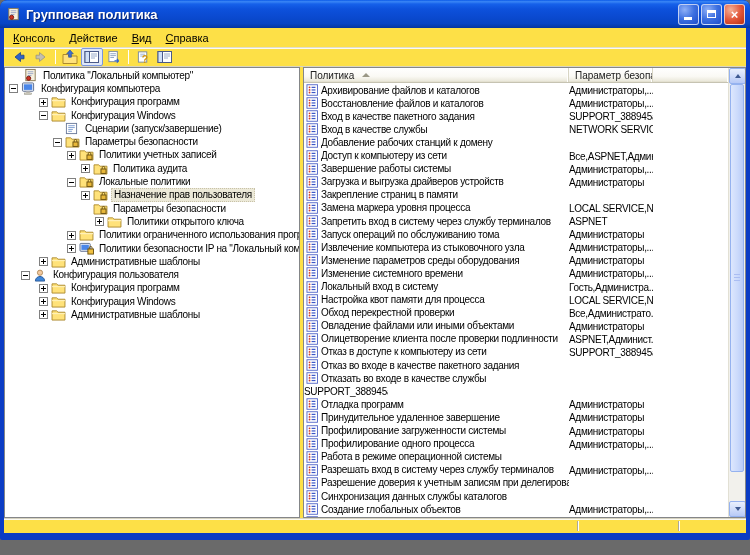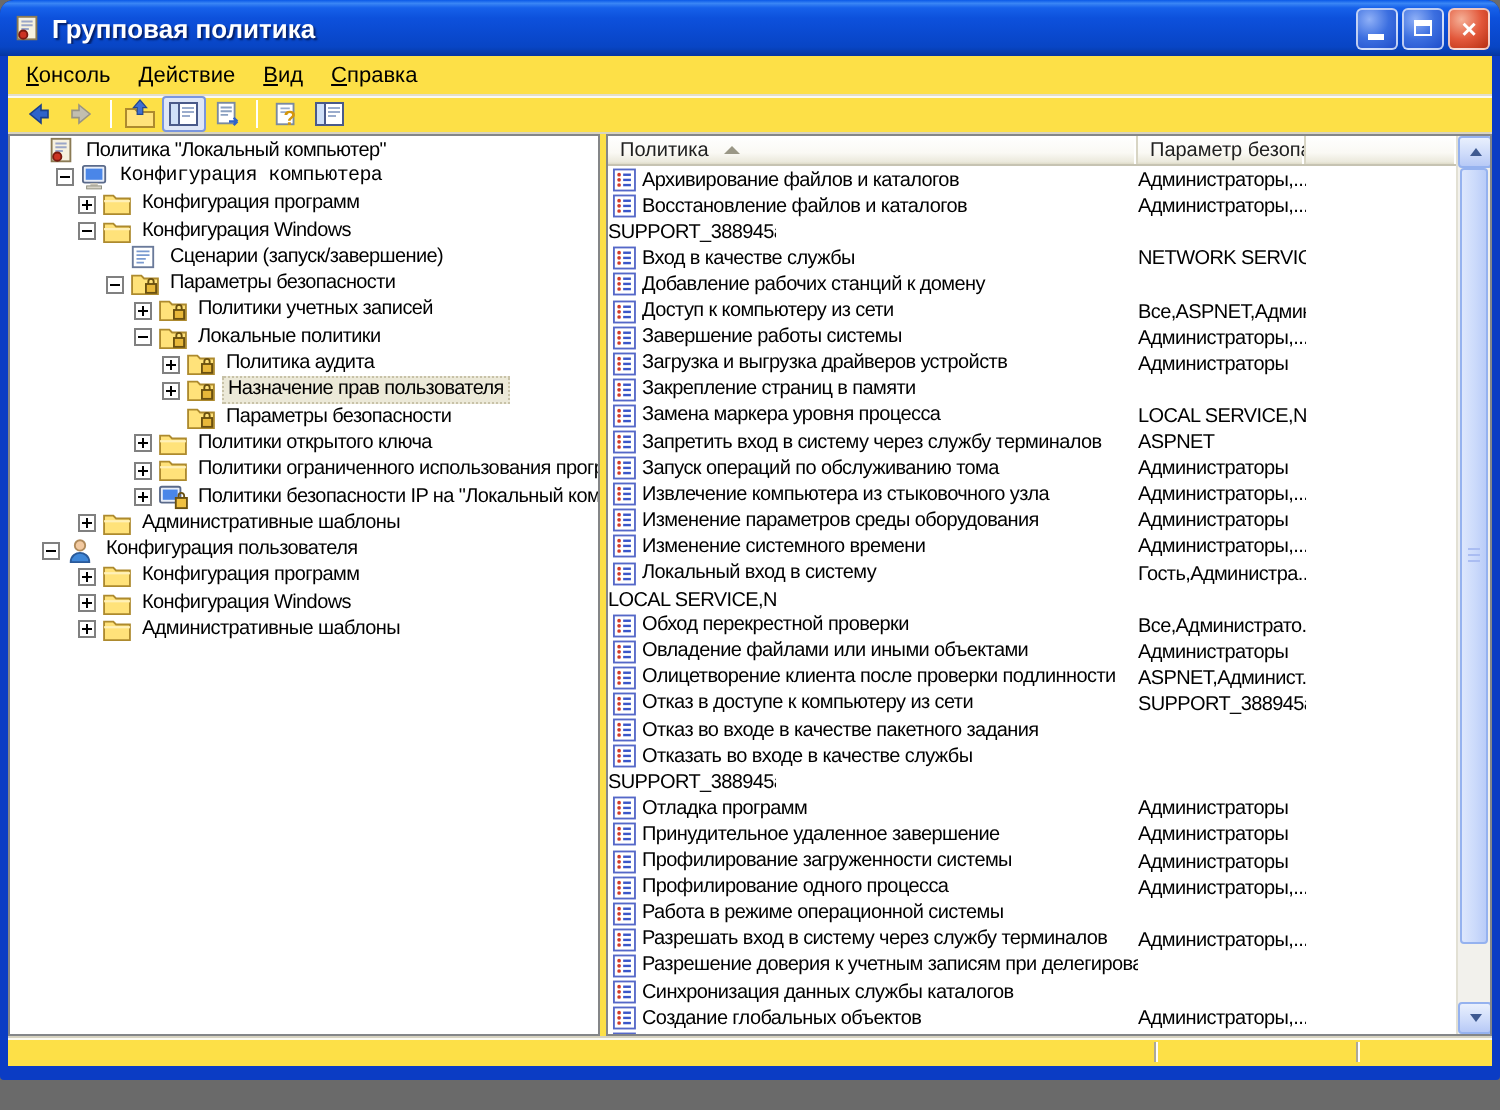--- a/index.html
+++ b/index.html
@@ -177,21 +177,21 @@
             <span class="exp-spacer"></span>
             <span class="ticon">
               <svg class="icon-svg" width="15" height="15" viewBox="0 0 16 16">
                 <rect x="3" y="1.5" width="10" height="12" fill="#f6f1df" stroke="#8a7a54"></rect>
                 <path d="M5 4h6M5 6h6M5 8h4" stroke="#9aa6c8" fill="none"></path>
                 <circle cx="6" cy="11" r="2.2" fill="#cc3322" stroke="#7a1a10"></circle>
               </svg>
             </span>
             <span class="tlabel">Политика "Локальный компьютер"</span>
           </div>
-          <div class="trow" style="padding-left: 23px; font-family: Liberation Mono, monospace;">
+          <div class="trow" style="padding-left: 4px;">
             <span class="expander"></span>
             <span class="ticon">
               <svg class="icon-svg" width="15" height="13" viewBox="0 0 16 14">
                 <rect x="1.5" y="1" width="12" height="9" rx="1" fill="#e8eef8" stroke="#5a6a8a"></rect>
                 <rect x="3" y="2.5" width="9" height="6" fill="#4a86e8"></rect>
                 <rect x="5.5" y="10.2" width="4" height="1.5" fill="#c8c4b8"></rect>
                 <rect x="3.5" y="11.8" width="8" height="1.6" fill="#d8d4c8" stroke="#8a8a7a" stroke-width="0.5"></rect>
               </svg>
             </span>
             <span class="tlabel">Конфигурация компьютера</span>
@@ -241,65 +241,65 @@
             <span class="expander plus"></span>
             <span class="ticon">
               <svg class="icon-svg" width="15" height="12" viewBox="0 0 16 13">
                 <path d="M1 3.5 L1 2 L6 2 L7.5 3.5 L15 3.5 L15 12 L1 12 Z" fill="#ffe27a" stroke="#ad8a2e"></path>
                 <rect x="8.5" y="6.5" width="5.5" height="4.8" fill="#e8b83a" stroke="#6a5010"></rect>
                 <path d="M9.8 6.5 V5.2 a1.45 1.45 0 0 1 2.9 0 V6.5" fill="none" stroke="#6a5010"></path>
               </svg>
             </span>
             <span class="tlabel">Политики учетных записей</span>
           </div>
+          <div class="trow" style="padding-left: 76px;">
+            <span class="expander plus"></span>
+            <span class="ticon">
+              <svg class="icon-svg" width="15" height="12" viewBox="0 0 16 13">
+                <path d="M1 3.5 L1 2 L6 2 L7.5 3.5 L15 3.5 L15 12 L1 12 Z" fill="#ffe27a" stroke="#ad8a2e"></path>
+                <rect x="8.5" y="6.5" width="5.5" height="4.8" fill="#e8b83a" stroke="#6a5010"></rect>
+                <path d="M9.8 6.5 V5.2 a1.45 1.45 0 0 1 2.9 0 V6.5" fill="none" stroke="#6a5010"></path>
+              </svg>
+            </span>
+            <span class="tlabel">Политика аудита</span>
+          </div>
           <div class="trow" style="padding-left: 62px;">
             <span class="expander"></span>
             <span class="ticon">
               <svg class="icon-svg" width="15" height="12" viewBox="0 0 16 13">
                 <path d="M1 3.5 L1 2 L6 2 L7.5 3.5 L15 3.5 L15 12 L1 12 Z" fill="#ffe27a" stroke="#ad8a2e"></path>
                 <rect x="8.5" y="6.5" width="5.5" height="4.8" fill="#e8b83a" stroke="#6a5010"></rect>
                 <path d="M9.8 6.5 V5.2 a1.45 1.45 0 0 1 2.9 0 V6.5" fill="none" stroke="#6a5010"></path>
               </svg>
             </span>
             <span class="tlabel">Локальные политики</span>
           </div>
-          <div class="trow" style="padding-left: 76px;">
+          <div class="trow selected" style="padding-left: 76px;">
             <span class="expander plus"></span>
             <span class="ticon">
               <svg class="icon-svg" width="15" height="12" viewBox="0 0 16 13">
                 <path d="M1 3.5 L1 2 L6 2 L7.5 3.5 L15 3.5 L15 12 L1 12 Z" fill="#ffe27a" stroke="#ad8a2e"></path>
                 <rect x="8.5" y="6.5" width="5.5" height="4.8" fill="#e8b83a" stroke="#6a5010"></rect>
                 <path d="M9.8 6.5 V5.2 a1.45 1.45 0 0 1 2.9 0 V6.5" fill="none" stroke="#6a5010"></path>
               </svg>
             </span>
-            <span class="tlabel">Политика аудита</span>
-          </div>
-          <div class="trow selected" style="padding-left: 76px;">
-            <span class="expander plus"></span>
+            <span class="tlabel">Назначение прав пользователя</span>
+          </div>
+          <div class="trow" style="padding-left: 76px;">
+            <span class="exp-spacer"></span>
             <span class="ticon">
               <svg class="icon-svg" width="15" height="12" viewBox="0 0 16 13">
                 <path d="M1 3.5 L1 2 L6 2 L7.5 3.5 L15 3.5 L15 12 L1 12 Z" fill="#ffe27a" stroke="#ad8a2e"></path>
                 <rect x="8.5" y="6.5" width="5.5" height="4.8" fill="#e8b83a" stroke="#6a5010"></rect>
                 <path d="M9.8 6.5 V5.2 a1.45 1.45 0 0 1 2.9 0 V6.5" fill="none" stroke="#6a5010"></path>
               </svg>
             </span>
-            <span class="tlabel">Назначение прав пользователя</span>
-          </div>
-          <div class="trow" style="padding-left: 76px;">
-            <span class="exp-spacer"></span>
-            <span class="ticon">
-              <svg class="icon-svg" width="15" height="12" viewBox="0 0 16 13">
-                <path d="M1 3.5 L1 2 L6 2 L7.5 3.5 L15 3.5 L15 12 L1 12 Z" fill="#ffe27a" stroke="#ad8a2e"></path>
-                <rect x="8.5" y="6.5" width="5.5" height="4.8" fill="#e8b83a" stroke="#6a5010"></rect>
-                <path d="M9.8 6.5 V5.2 a1.45 1.45 0 0 1 2.9 0 V6.5" fill="none" stroke="#6a5010"></path>
-              </svg>
-            </span>
             <span class="tlabel">Параметры безопасности</span>
           </div>
-          <div class="trow" style="padding-left: 62px;">
+          <div class="trow" style="padding-left: 90px;">
             <span class="expander plus"></span>
             <span class="ticon">
               <svg class="icon-svg" width="15" height="12" viewBox="0 0 16 13">
                 <path d="M1 3.5 L1 2 L6 2 L7.5 3.5 L15 3.5 L15 12 L1 12 Z" fill="#ffe27a" stroke="#ad8a2e"></path>
                 <path d="M1 5 L15 5" stroke="#fff0b8" stroke-width="1.2"></path>
               </svg>
             </span>
             <span class="tlabel">Политики открытого ключа</span>
           </div>
           <div class="trow" style="padding-left: 62px;">
@@ -415,20 +415,34 @@
                     <rect x="6" y="3" width="4.2" height="1.3" fill="#3a56c8"></rect>
                     <rect x="6" y="5.8" width="4.2" height="1.3" fill="#3a56c8"></rect>
                     <rect x="6" y="8.6" width="4.2" height="1.3" fill="#3a56c8"></rect>
                   </svg>
                 </span>
                 <span>Восстановление файлов и каталогов</span>
               </span>
               <span class="lc2">Администраторы,...</span>
             </div>
             <div class="lrow">
+              <span class="lc1">
+                <span class="licon">
+                  <svg class="icon-svg" width="13" height="12" viewBox="0 0 14 13">
+                    <rect x="1" y="0.8" width="11.4" height="11.4" fill="#fff" stroke="#5568c8"></rect>
+                    <circle cx="3.8" cy="3.6" r="1" fill="#d23b2a"></circle>
+                    <circle cx="3.8" cy="6.4" r="1" fill="#d23b2a"></circle>
+                    <circle cx="3.8" cy="9.2" r="1" fill="#d23b2a"></circle>
+                    <rect x="6" y="3" width="4.2" height="1.3" fill="#3a56c8"></rect>
+                    <rect x="6" y="5.8" width="4.2" height="1.3" fill="#3a56c8"></rect>
+                    <rect x="6" y="8.6" width="4.2" height="1.3" fill="#3a56c8"></rect>
+                  </svg>
+                </span>
+                <span>Вход в качестве пакетного задания</span>
+              </span>
               <span class="lc2">SUPPORT_388945a...</span>
             </div>
             <div class="lrow">
               <span class="lc1">
                 <span class="licon">
                   <svg class="icon-svg" width="13" height="12" viewBox="0 0 14 13">
                     <rect x="1" y="0.8" width="11.4" height="11.4" fill="#fff" stroke="#5568c8"></rect>
                     <circle cx="3.8" cy="3.6" r="1" fill="#d23b2a"></circle>
                     <circle cx="3.8" cy="6.4" r="1" fill="#d23b2a"></circle>
                     <circle cx="3.8" cy="9.2" r="1" fill="#d23b2a"></circle>
@@ -639,20 +653,34 @@
                     <rect x="6" y="3" width="4.2" height="1.3" fill="#3a56c8"></rect>
                     <rect x="6" y="5.8" width="4.2" height="1.3" fill="#3a56c8"></rect>
                     <rect x="6" y="8.6" width="4.2" height="1.3" fill="#3a56c8"></rect>
                   </svg>
                 </span>
                 <span>Локальный вход в систему</span>
               </span>
               <span class="lc2">Гость,Администра...</span>
             </div>
             <div class="lrow">
+              <span class="lc1">
+                <span class="licon">
+                  <svg class="icon-svg" width="13" height="12" viewBox="0 0 14 13">
+                    <rect x="1" y="0.8" width="11.4" height="11.4" fill="#fff" stroke="#5568c8"></rect>
+                    <circle cx="3.8" cy="3.6" r="1" fill="#d23b2a"></circle>
+                    <circle cx="3.8" cy="6.4" r="1" fill="#d23b2a"></circle>
+                    <circle cx="3.8" cy="9.2" r="1" fill="#d23b2a"></circle>
+                    <rect x="6" y="3" width="4.2" height="1.3" fill="#3a56c8"></rect>
+                    <rect x="6" y="5.8" width="4.2" height="1.3" fill="#3a56c8"></rect>
+                    <rect x="6" y="8.6" width="4.2" height="1.3" fill="#3a56c8"></rect>
+                  </svg>
+                </span>
+                <span>Настройка квот памяти для процесса</span>
+              </span>
               <span class="lc2">LOCAL SERVICE,NE...</span>
             </div>
             <div class="lrow">
               <span class="lc1">
                 <span class="licon">
                   <svg class="icon-svg" width="13" height="12" viewBox="0 0 14 13">
                     <rect x="1" y="0.8" width="11.4" height="11.4" fill="#fff" stroke="#5568c8"></rect>
                     <circle cx="3.8" cy="3.6" r="1" fill="#d23b2a"></circle>
                     <circle cx="3.8" cy="6.4" r="1" fill="#d23b2a"></circle>
                     <circle cx="3.8" cy="9.2" r="1" fill="#d23b2a"></circle>

